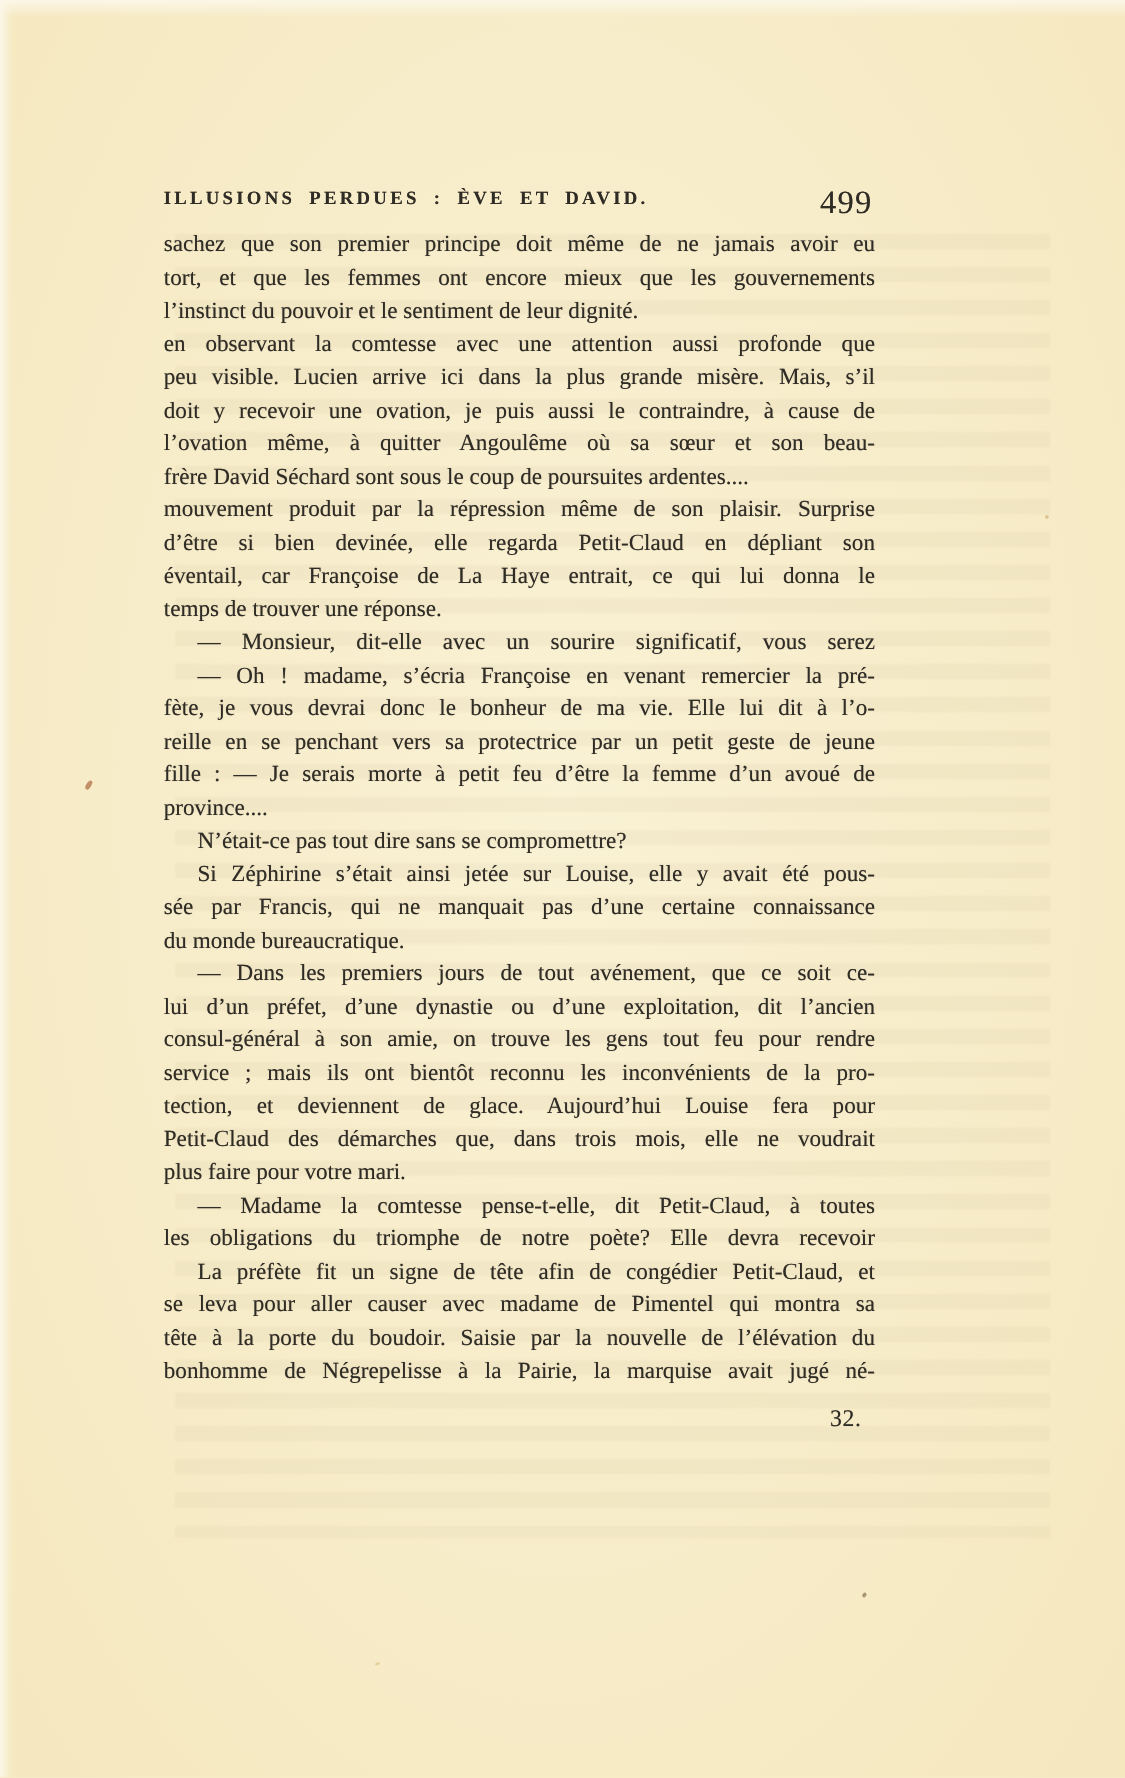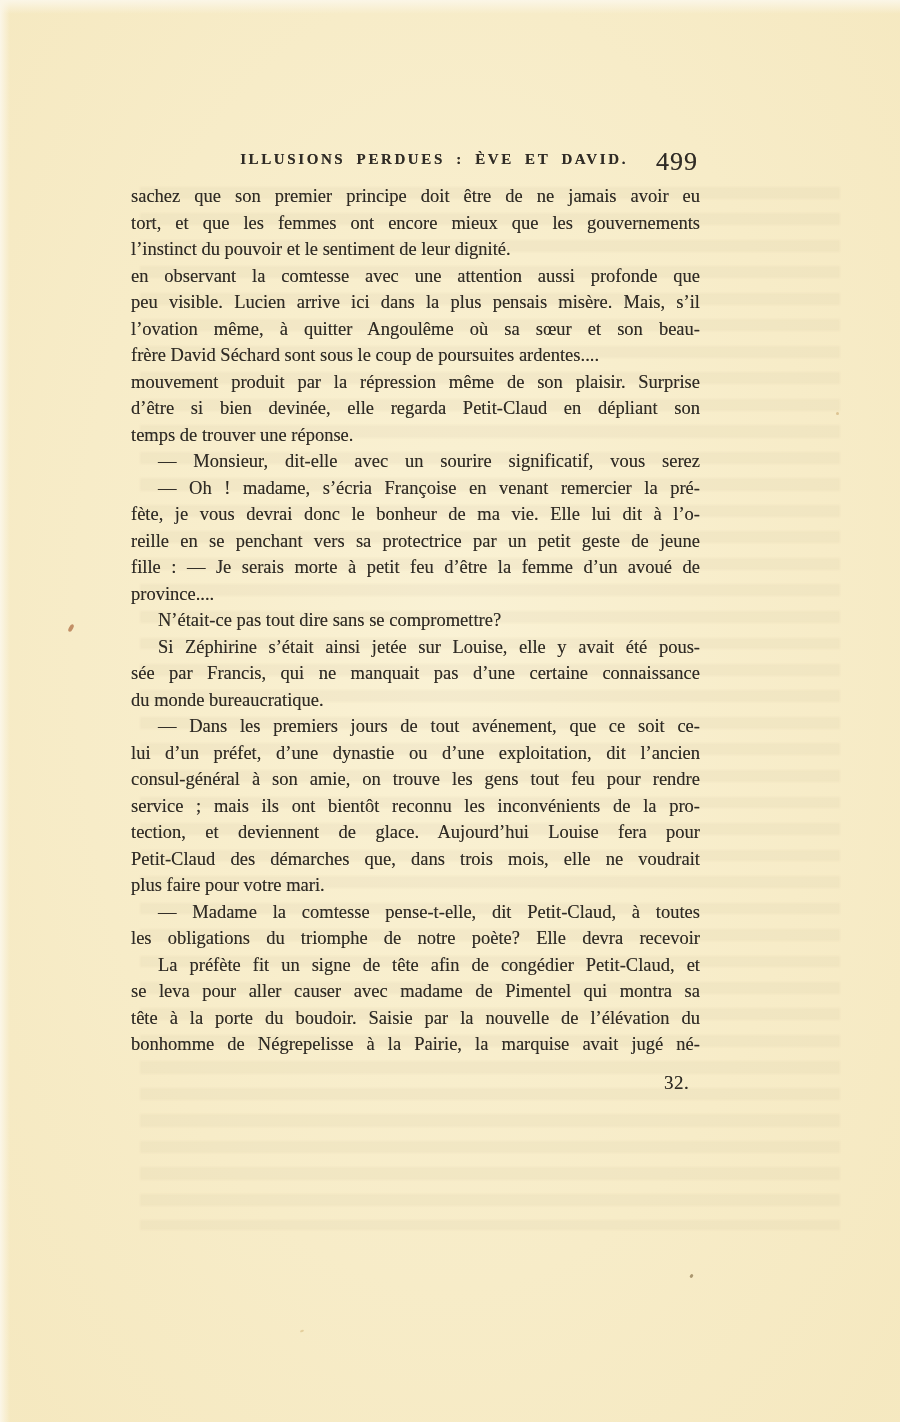--- a/index.html
+++ b/index.html
@@ -42,21 +42,21 @@
   }
   .running-head {
     position: absolute;
     left: 131px; top: 151px;
     width: 569px; height: 24px;
     color: var(--ink);
   }
   .running-title {
     position: absolute;
     left: 0; right: 72px;
-    text-align: right;
+    text-align: left;
     font-size: 15px;
     letter-spacing: 2.6px;
     word-spacing: 5px;
     font-weight: 600;
     white-space: nowrap;
     text-shadow: 0 0 0.5px rgba(47,43,37,0.55);
   }
   .folio {
     position: absolute;
     right: 2px; top: -4px;
@@ -120,33 +120,35 @@
   <div class="ghost-bleed"></div>
 
   <div class="running-head">
     <div class="running-title">ILLUSIONS PERDUES : ÈVE ET DAVID.</div>
     <div class="folio">499</div>
   </div>
 
   <div class="text-block">
 
   <div class="para">
-        <div class="line">sachez que son premier principe doit être de ne jamais avoir eu</div>
+        <div class="line">sachez que son premier principe doit même de ne jamais avoir eu</div>
         <div class="line">tort, et que les femmes ont encore mieux que les gouvernements</div>
         <div class="line last">l’instinct du pouvoir et le sentiment de leur dignité.</div>
       </div>
       <div class="para">
         <div class="line">en observant la comtesse avec une attention aussi profonde que</div>
-        <div class="line">peu visible. Lucien arrive ici dans la plus pensais misère. Mais, s’il</div>
+        <div class="line">peu visible. Lucien arrive ici dans la plus grande misère. Mais, s’il</div>
+        <div class="line">doit y recevoir une ovation, je puis aussi le contraindre, à cause de</div>
         <div class="line">l’ovation même, à quitter Angoulême où sa sœur et son beau-</div>
         <div class="line last">frère David Séchard sont sous le coup de poursuites ardentes....</div>
       </div>
       <div class="para">
         <div class="line">mouvement produit par la répression même de son plaisir. Surprise</div>
         <div class="line">d’être si bien devinée, elle regarda Petit-Claud en dépliant son</div>
+        <div class="line">éventail, car Françoise de La Haye entrait, ce qui lui donna le</div>
         <div class="line last">temps de trouver une réponse.</div>
       </div>
       <div class="para">
         <div class="line indent">— Monsieur, dit-elle avec un sourire significatif, vous serez</div>
       </div>
       <div class="para">
         <div class="line indent">— Oh ! madame, s’écria Françoise en venant remercier la pré-</div>
         <div class="line">fète, je vous devrai donc le bonheur de ma vie. Elle lui dit à l’o-</div>
         <div class="line">reille en se penchant vers sa protectrice par un petit geste de jeune</div>
         <div class="line">fille : — Je serais morte à petit feu d’être la femme d’un avoué de</div>

